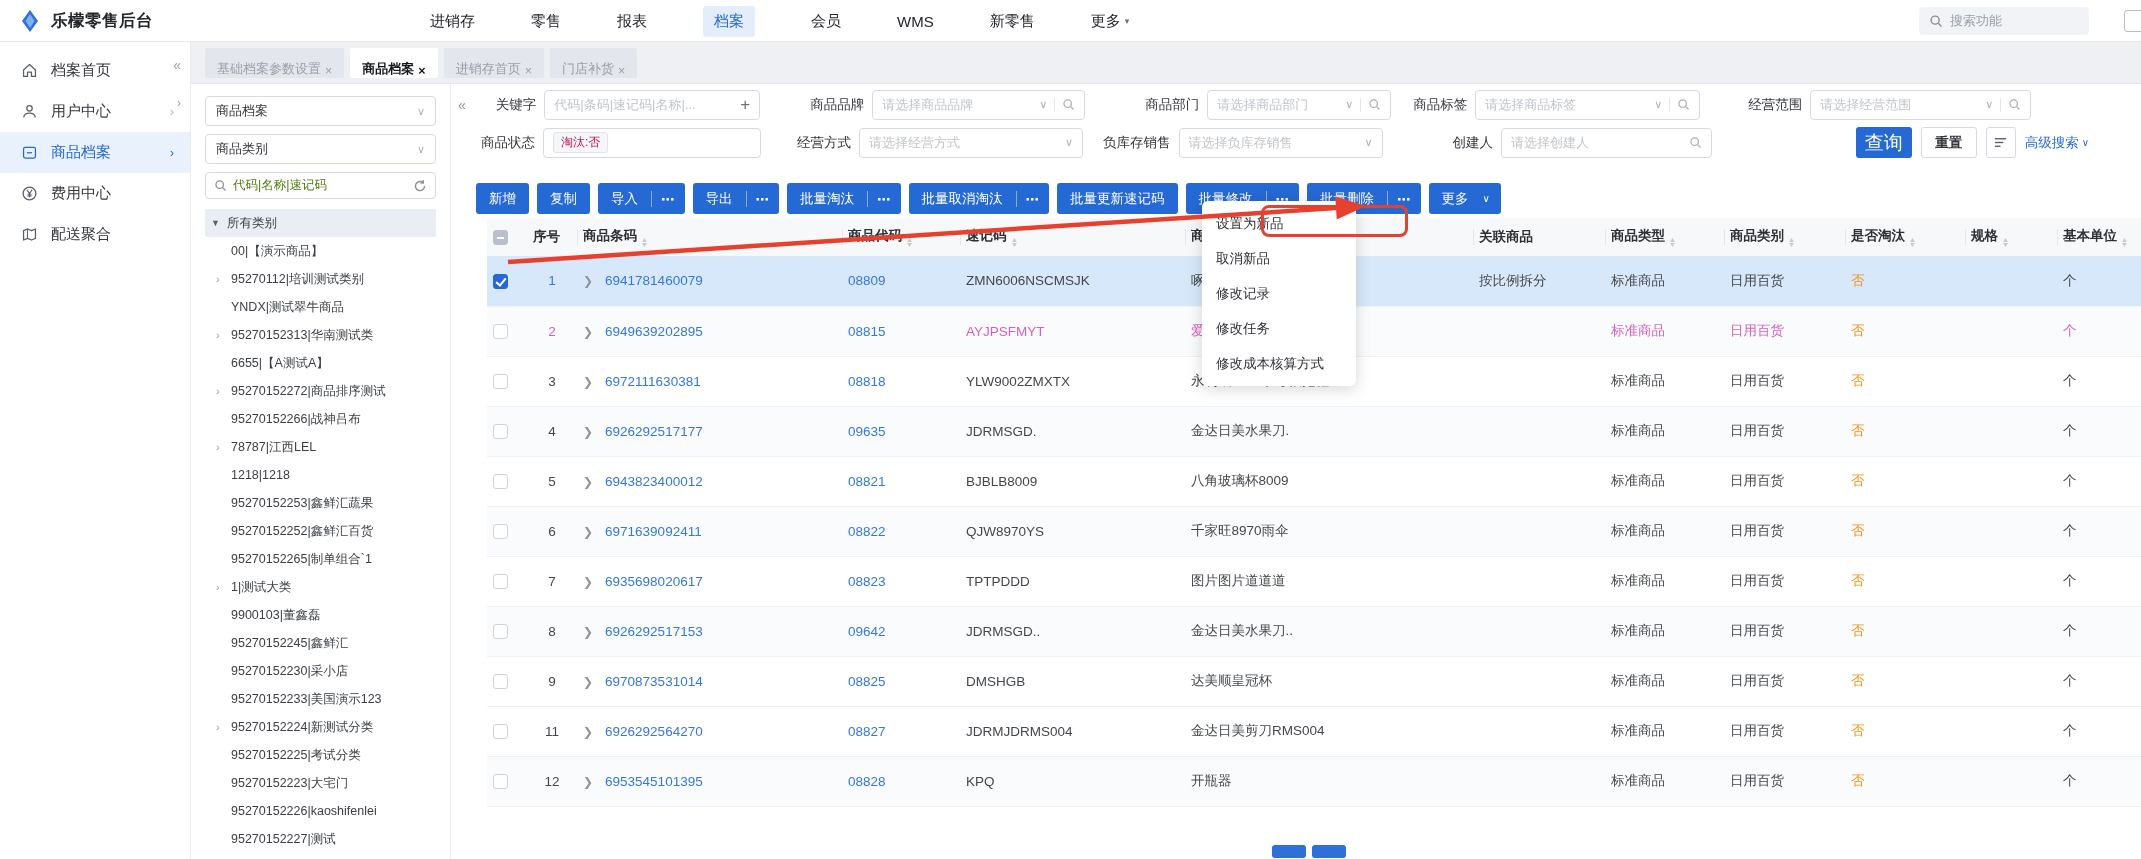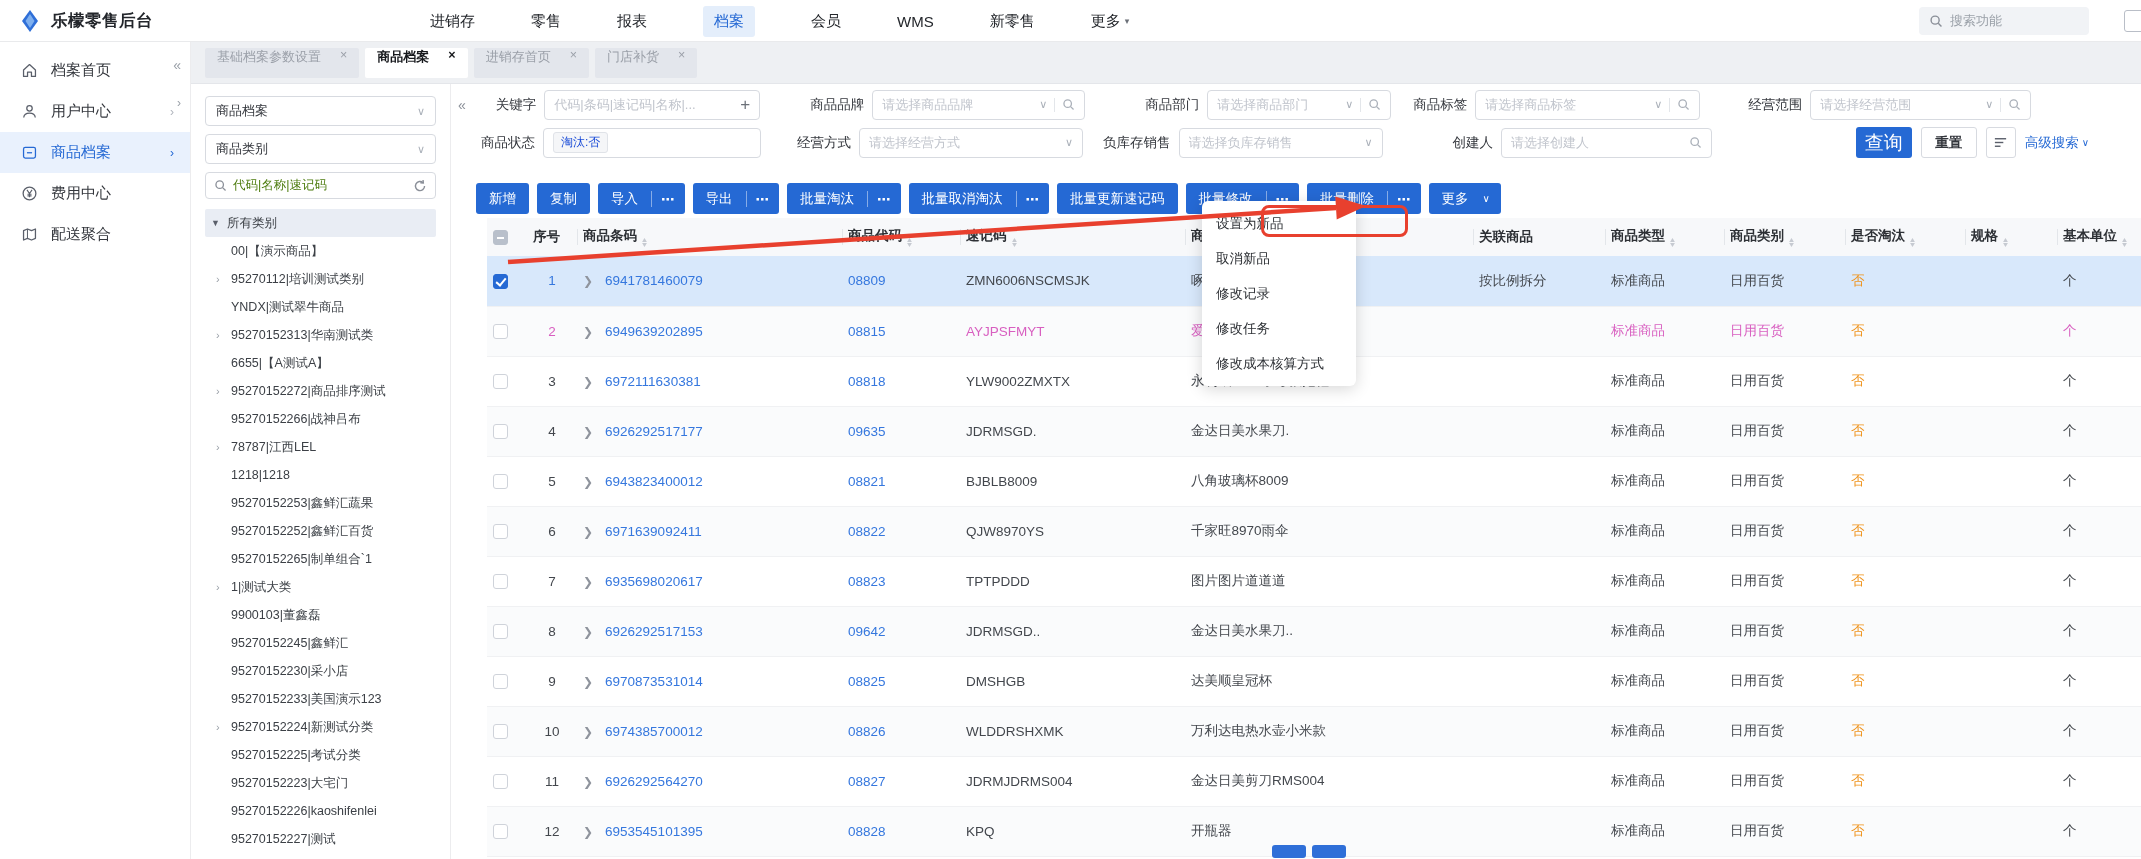--- a/index.html
+++ b/index.html
@@ -27,21 +27,21 @@
   .side-item.active .icn { color:#2569d4; }
   .side-item .chev { position:absolute; right:16px; font-size:12px; color:#b0b5bd; }
   .side-item.active .chev { color:#2569d4; }
   .side-c1 { position:absolute; top:15px; right:9px; color:#9aa0a8; font-size:14px; }
   .side-c2 { position:absolute; top:54px; right:9px; color:#9aa0a8; font-size:12px; }
 
   .content { flex:1; display:flex; flex-direction:column; min-width:0; }
 
   
   .tabbar { height:42px; background:#eef0f3; display:flex; align-items:center; padding-left:14px; gap:6px; border-bottom:1px solid #e4e6ea; }
-  .tab { height:30px; display:flex; align-items:flex-start; gap:19px; padding:0 12px; background:#e3e6ec; color:#9ba0a9; font-size:13px; border-radius:2px; white-space:nowrap; }
+  .tab { height:30px; display:flex; align-items:flex-end; gap:4px; padding:0 12px; background:#e3e6ec; color:#9ba0a9; font-size:13px; border-radius:2px; white-space:nowrap; }
   .tab.active { background:#fff; color:#16181c; font-weight:bold; }
   .tab .x { font-size:12.5px; }
 
   .body-row { flex:1; display:flex; min-height:0; }
 
   
   .tree { width:260px; border-right:1px solid #ececee; padding:12px 14px 0; flex-shrink:0; background:#fff; overflow:hidden; }
   .tsel { height:30px; border:1px solid #d7dae0; border-radius:4px; display:flex; align-items:center; justify-content:space-between; padding:0 10px; font-size:13px; color:#33363c; margin-bottom:8px; }
   .tsel .vee { color:#aab0b9; font-size:11px; }
   .tsearch { height:27px; border:1px solid #d7dae0; border-radius:4px; display:flex; align-items:center; padding:0 8px; gap:6px; font-size:12.5px; color:#4d7c0f; }
@@ -62,21 +62,21 @@
   .f-group { display:flex; align-items:center; }
   .f-label { color:#33363c; margin-right:8px; white-space:nowrap; }
   .f-ctl { height:30px; border:1px solid #d7dae0; border-radius:4px; display:flex; align-items:center; padding:0 9px; background:#fff; color:#c0c4cc; font-size:13px; gap:6px; }
   .f-ctl .ph { flex:1; overflow:hidden; white-space:nowrap; color:#c0c4cc; }
   .f-ctl input { border:none; outline:none; flex:1; font-size:13px; color:#33363c; background:transparent; min-width:0; }
   .f-ctl input::placeholder { color:#c0c4cc; }
   .sfx { display:flex; align-items:center; gap:7px; color:#aab0b9; flex-shrink:0; }
   .sfx .bar { width:1px; height:14px; background:#e3e6ea; }
   .sfx .vee { font-size:11px; }
   .sfx .plus { font-size:17px; color:#6b7078; }
-  .tagbox { border:1px solid #e0e3e8; background:#f5f6f8; padding:1px 7px; font-size:12px; color:#1d4ed8; border-radius:3px; white-space:nowrap; }
+  .tagbox { border:1px solid #e0e3e8; background:#f5f6f8; padding:1px 7px; font-size:12px; color:#be185d; border-radius:3px; white-space:nowrap; }
   .fbtns { margin-left:auto; display:flex; align-items:center; gap:9px; padding-right:52px; }
   .btn-primary { width:56px; height:31px; background:#2569d4; color:#fff; border-radius:3px; display:flex; align-items:center; justify-content:center; font-size:19px; }
   .btn-plain { width:56px; height:31px; background:#fff; border:1px solid #d7dae0; color:#33363c; border-radius:3px; display:flex; align-items:center; justify-content:center; font-size:13.5px; font-weight:bold; }
   .btn-icon { width:30px; height:31px; background:#fff; border:1px solid #d7dae0; border-radius:3px; display:flex; align-items:center; justify-content:center; color:#5a5f6a; }
   .adv { color:#2569d4; font-size:13.5px; display:flex; align-items:center; gap:3px; white-space:nowrap; }
   .adv .vee { font-size:10px; }
 
   
   .toolbar { margin-top:25px; margin-left:25px; display:flex; gap:8px; }
   .tbtn { height:31px; background:#2569d4; color:#fff; border-radius:3px; display:flex; align-items:center; font-size:13.5px; white-space:nowrap; }
@@ -673,34 +673,20 @@
                   <td><span class="blue">08825</span></td>
                   <td>DMSHGB</td>
                   <td>达美顺皇冠杯</td>
                   <td></td>
                   <td>标准商品</td>
                   <td>日用百货</td>
                   <td><span class="orange">否</span></td>
                   <td></td>
                   <td>个</td>
                 </tr>
-                <tr class=" stripe">
-                  <td><span class="cb"></span></td>
-                  <td class="no-cell"><span>10</span></td>
-                  <td><span class="rchev">❯</span><span class="blue">6974385700012</span></td>
-                  <td><span class="blue">08826</span></td>
-                  <td>WLDDRSHXMK</td>
-                  <td>万利达电热水壶小米款</td>
-                  <td></td>
-                  <td>标准商品</td>
-                  <td>日用百货</td>
-                  <td><span class="orange">否</span></td>
-                  <td></td>
-                  <td>个</td>
-                </tr>
                 <tr>
                   <td><span class="cb"></span></td>
                   <td class="no-cell"><span>11</span></td>
                   <td><span class="rchev">❯</span><span class="blue">6926292564270</span></td>
                   <td><span class="blue">08827</span></td>
                   <td>JDRMJDRMS004</td>
                   <td>金达日美剪刀RMS004</td>
                   <td></td>
                   <td>标准商品</td>
                   <td>日用百货</td>

